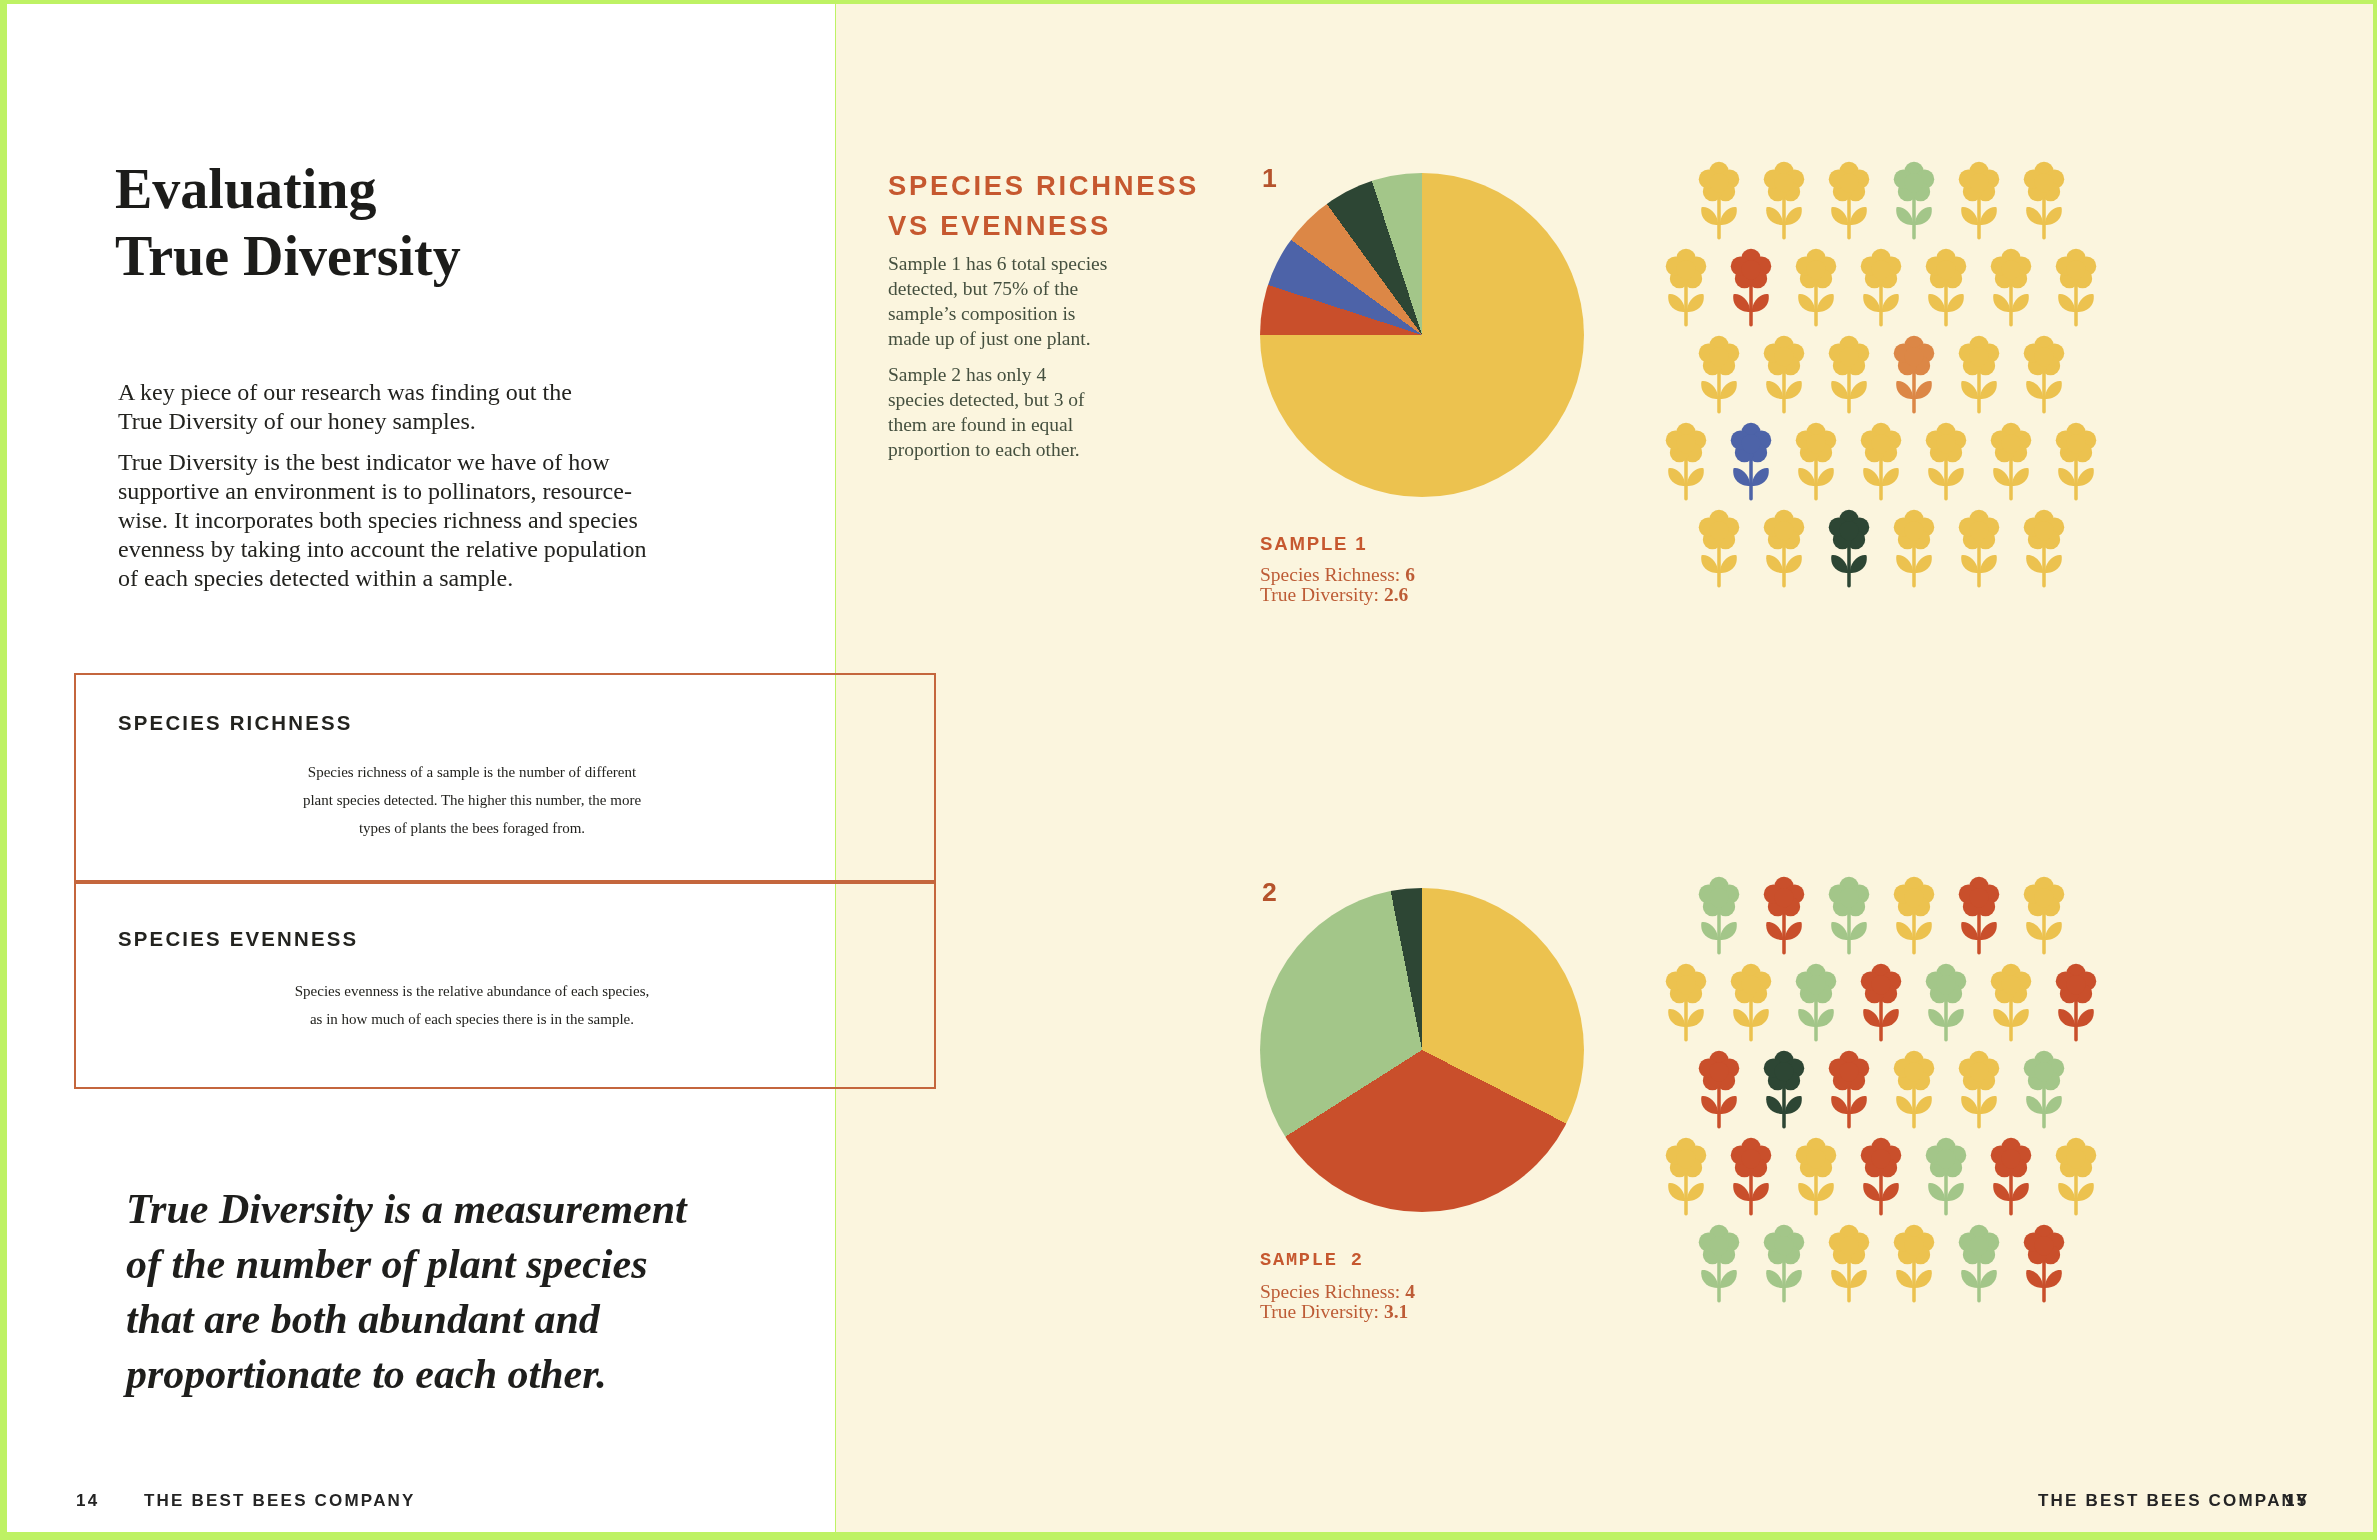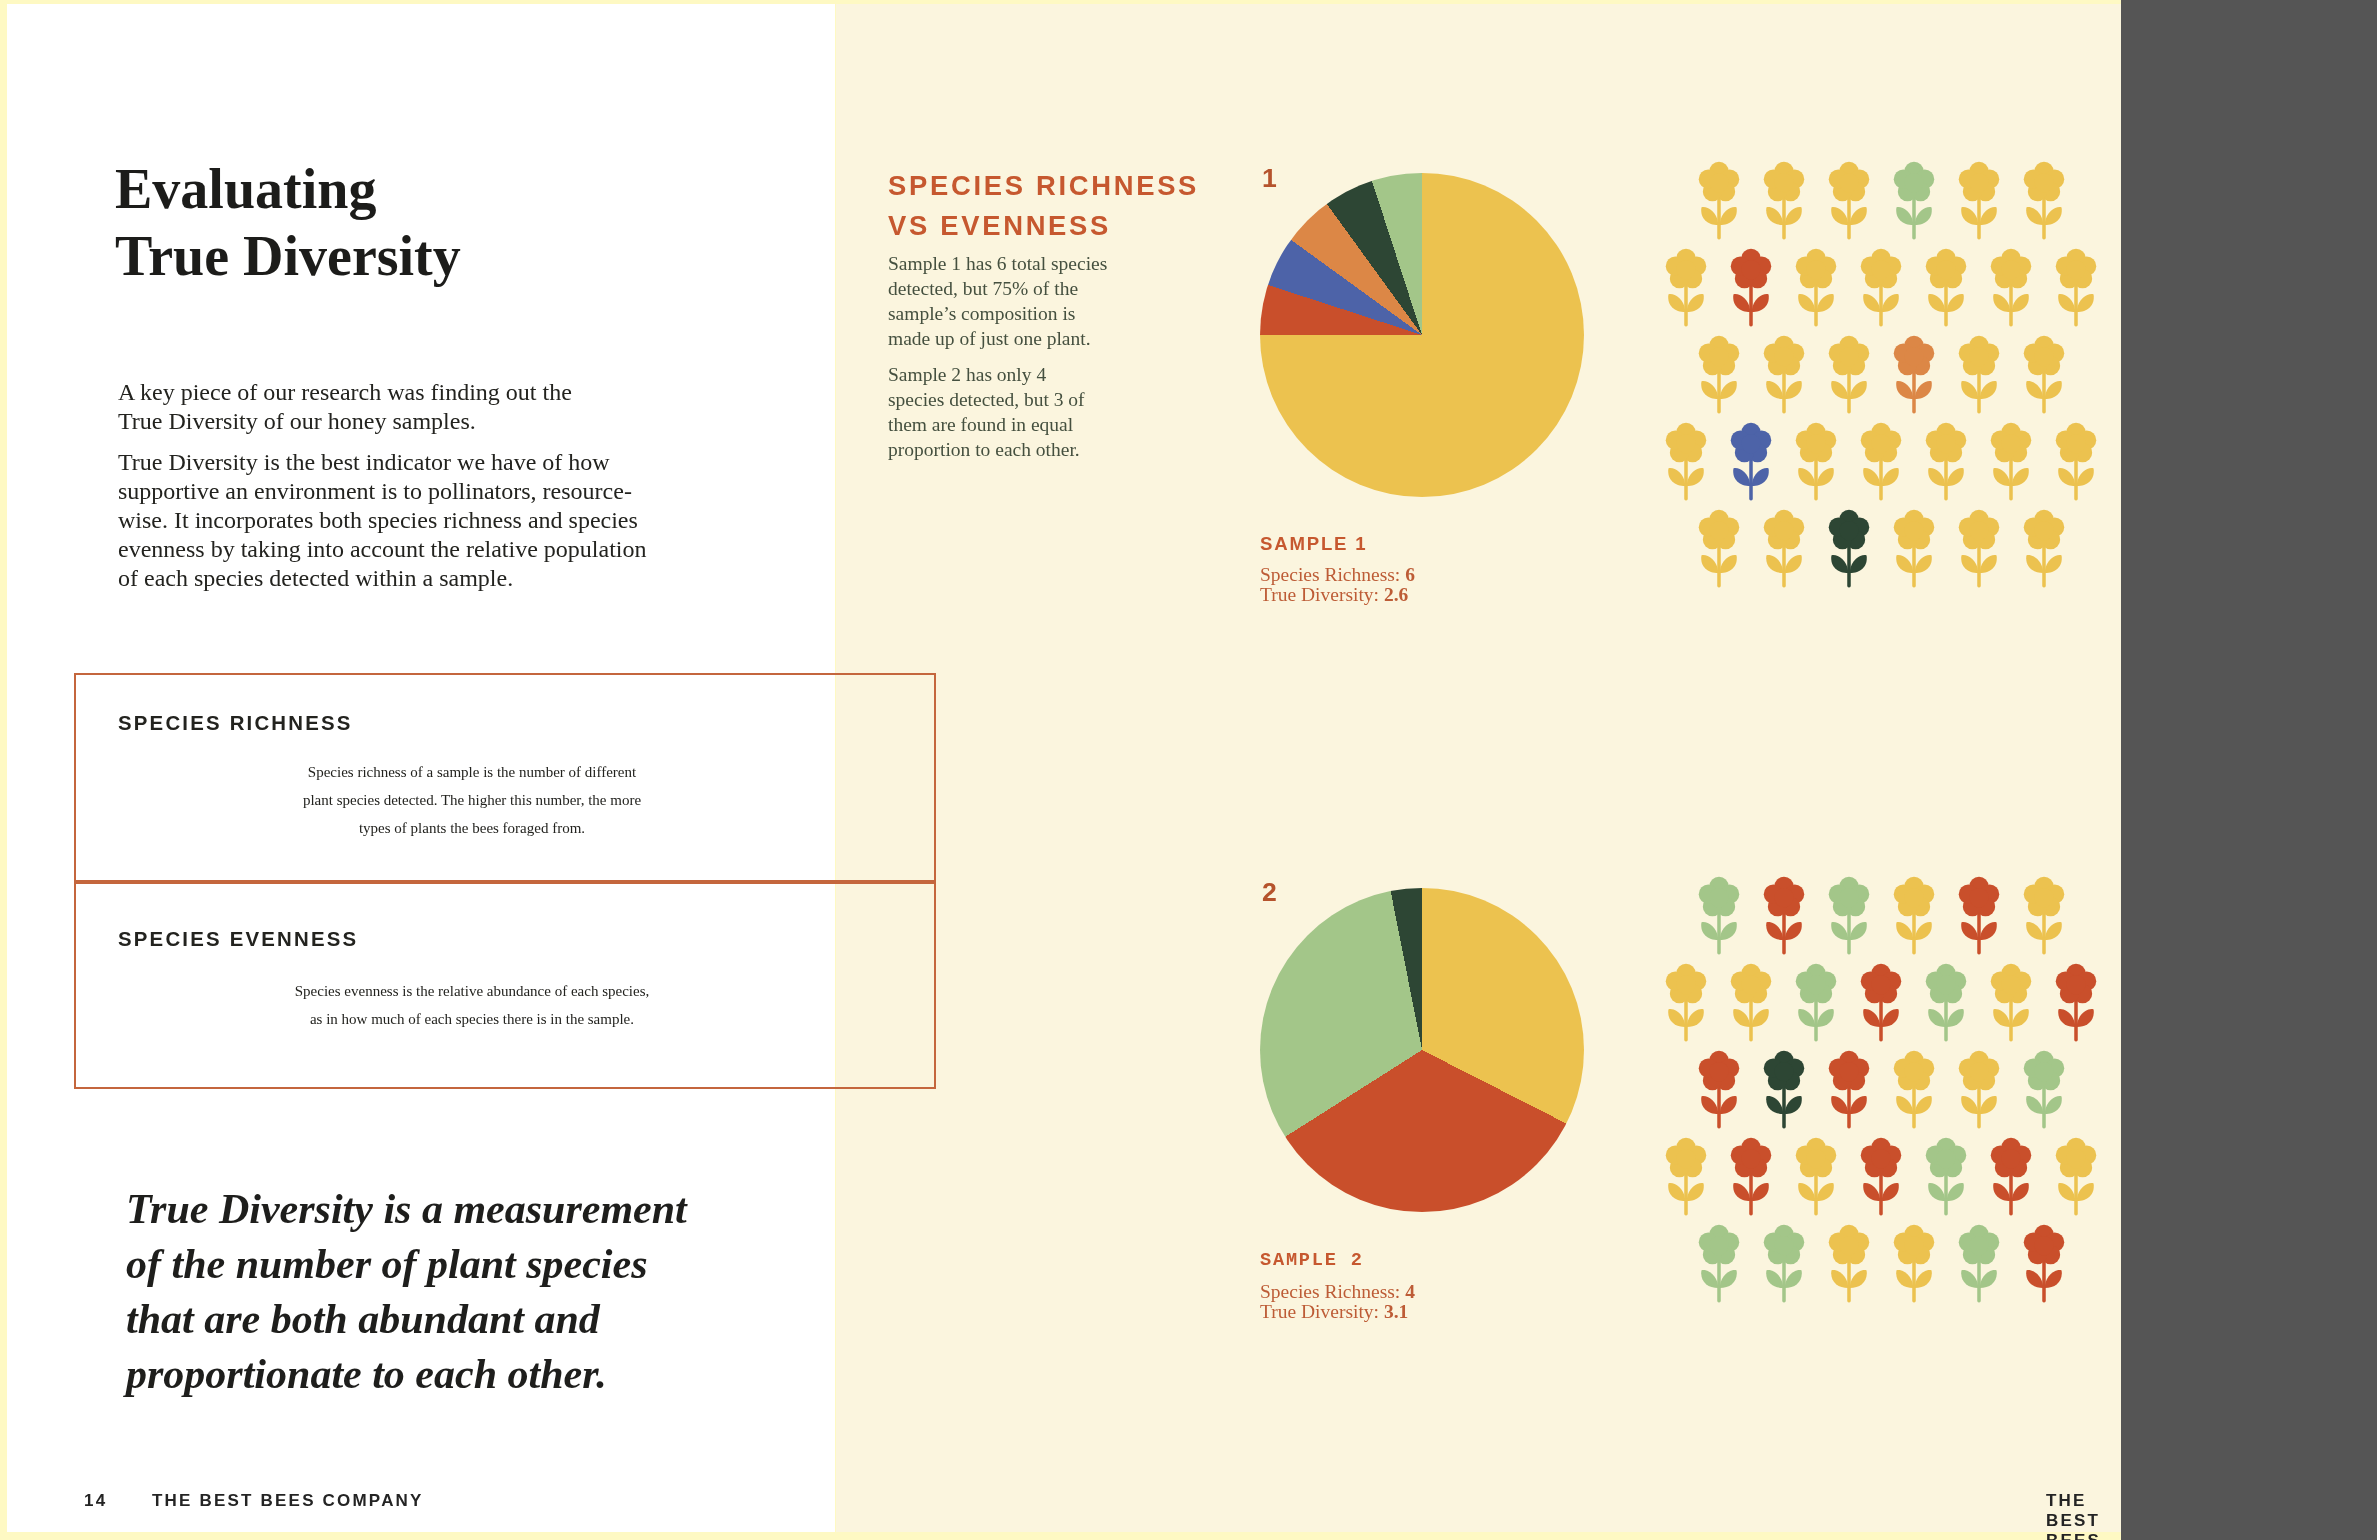--- a/index.html
+++ b/index.html
@@ -1,31 +1,31 @@
 <!DOCTYPE html>
 <html style="font-size:14px"><head>
 <meta charset="utf-8">
 <style>
   html,body{margin:0;padding:0;background:#555;}
-  .stage{position:relative;width:2121px;height:1540px;background:#fef9c3;overflow:hidden;
+  .stage{position:relative;width:2377px;height:1540px;background:#bef264;overflow:hidden;
          font-family:"Liberation Serif",serif;}
   .page{position:absolute;top:4.4px;height:1528px;}
   .page-left{left:7px;width:828px;background:#ffffff;}
   .page-right{left:836px;width:1537px;background:#fbf5de;}
   .abs{position:absolute;}
   .pre{white-space:pre-line;}
 
   .title{left:115px;top:156px;width:673px;font-size:56px;line-height:67px;font-weight:700;color:#1c1c1a;}
   .intro{width:673px;font-size:24px;line-height:29px;color:#23231f;}
   .defbox{border:2.2px solid #c4663d;background:transparent;}
   .boxhead{font-family:"Liberation Sans",sans-serif;font-weight:700;font-size:20.4px;letter-spacing:2.2px;color:#23231f;}
   .boxbody{width:708px;font-size:15px;line-height:28px;color:#23231f;text-align:center;}
   .quote{left:126px;top:1182px;width:673px;font-style:italic;font-weight:600;font-size:42px;line-height:55px;color:#1e1e1c;}
 
-  .footer{font-family:"Liberation Sans",sans-serif;font-weight:700;font-size:17px;letter-spacing:2.2px;color:#242424;margin-left:8px;}
+  .footer{font-family:"Liberation Sans",sans-serif;font-weight:700;font-size:17px;letter-spacing:2.2px;color:#242424;}
 
   .r-heading{left:888px;top:166px;width:460px;font-family:"Liberation Sans",sans-serif;
              font-weight:700;font-size:27.4px;line-height:40px;letter-spacing:2.7px;color:#c6582f;}
   .r-paras{left:888px;top:251px;width:319px;}
   .r-paras p{margin:0 0 10.6px 0;font-size:19.5px;line-height:25px;color:#45503f;white-space:pre-line;}
 
   .pie{width:324px;height:324px;border-radius:50%;}
   .pie-marker{font-family:"Liberation Sans",sans-serif;font-weight:700;font-size:26.6px;color:#b5532c;}
   .sample-label{font-family:"Liberation Sans",sans-serif;font-weight:700;font-size:18.6px;letter-spacing:1.8px;color:#c6582f;}
   .sample-stats{font-size:19.5px;line-height:20.4px;color:#bd5c36;white-space:pre-line;}

